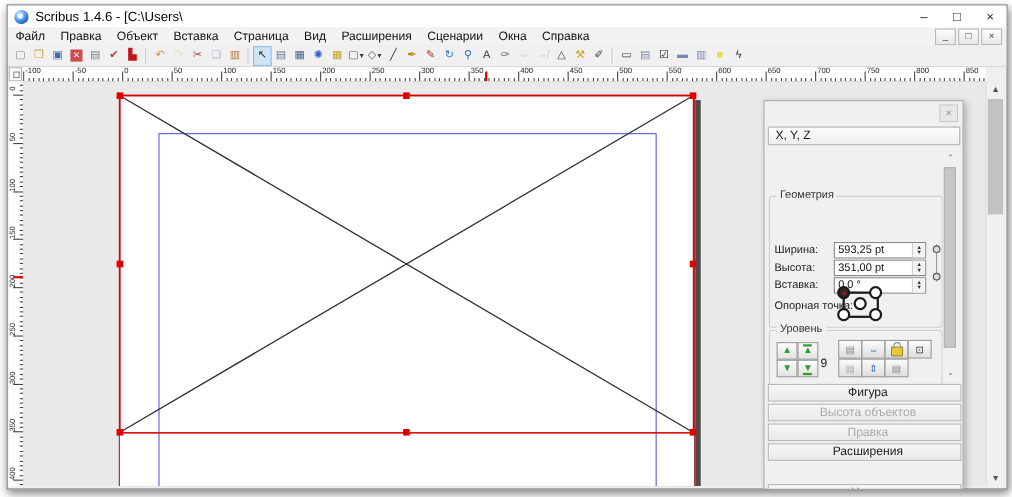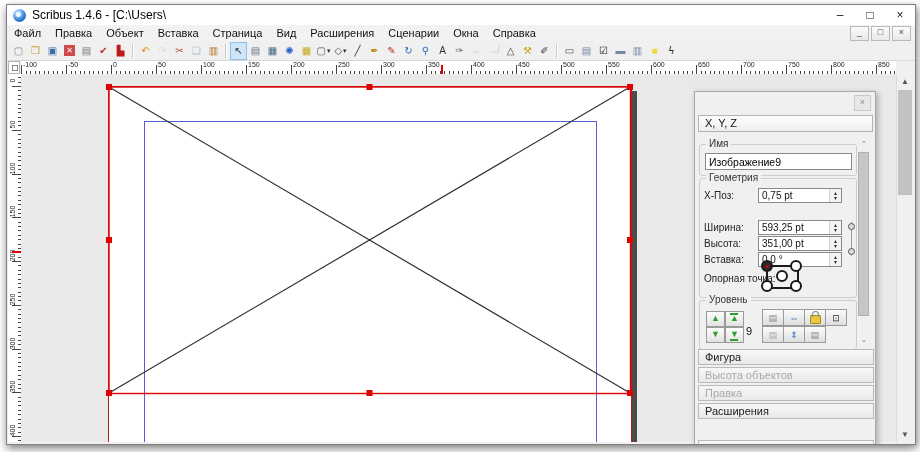--- a/index.html
+++ b/index.html
@@ -88,21 +88,21 @@
   .lv-num{position:absolute;left:46px;top:24px;font-size:11px;color:#111;}
   .opt-btn{position:absolute;width:20px;height:15px;border:1px solid #9a9a9a;background:linear-gradient(#fbfbfb,#dedede);
     display:flex;align-items:center;justify-content:center;font-size:9px;}
   .padlock{position:relative;width:9px;height:7px;background:#e8c93c;border:1px solid #a08c28;border-radius:1px;margin-top:4px;}
   .padlock::before{content:"";position:absolute;left:1px;top:-5px;width:5px;height:5px;border:1.5px solid #8a8a8a;
     border-bottom:none;border-radius:4px 4px 0 0;}
   .p-scroll{position:absolute;left:162px;top:46px;width:14px;height:208px;background:#f0f0f0;}
   .ps-arrow{position:absolute;left:0;width:100%;height:12px;font-size:7px;color:#666;text-align:center;line-height:12px;}
   .ps-thumb{position:absolute;left:1px;width:11px;background:#c6c6c6;border:1px solid #b0b0b0;box-sizing:border-box;}
   .section-hdr{position:absolute;left:3px;width:176px;height:16px;background:linear-gradient(#f7f7f7,#e9e9e9);
-    border:1px solid #b9b9b9;box-sizing:border-box;font-size:11px;line-height:14px;padding-left:6px;color:#1a1a1a;}
+    border:1px solid #b9b9b9;box-sizing:border-box;font-size:11px;line-height:14px;padding-left:6px;color:#1a1a1a;text-align:center;}
   .section-hdr.disabled{color:#aaaaaa;}
 </style>
 </head>
 <body>
 
 <div class="window">
 
   <div class="titlebar">
     <div class="app-icon"></div>
     <div class="title-text">Scribus 1.4.6 - [C:\Users\</div>
@@ -595,38 +595,24 @@
   <div class="vscroll">
     <div class="vs-arrow" style="top:0;">▲</div>
     <div class="vs-thumb" style="top:16px;height:105px;"></div>
     <div class="vs-arrow" style="bottom:0;">▼</div>
   </div>
 
   <div class="panel">
     <div class="p-close">×</div>
     <div class="p-tab">X, Y, Z</div>
 
-    <div class="groupbox g-name">
-      <div class="legend">Имя</div>
-      <input class="name-input" value="Изображение9" style="">
-    </div>
 
     <div class="groupbox g-geom">
       <div class="legend">Геометрия</div>
 
-      <div class="spin-row" style="top:9px;">
-        <span class="spin-label">X-Поз:</span>
-        <div class="spinbox">
-          <span class="spin-val">0,75 pt</span>
-          <span class="spin-arrows">
-              <span>▴</span>
-              <span>▾</span>
-            </span>
-        </div>
-      </div>
       <div class="spin-row" style="top:41px;">
         <span class="spin-label">Ширина:</span>
         <div class="spinbox">
           <span class="spin-val">593,25 pt</span>
           <span class="spin-arrows">
               <span>▴</span>
               <span>▾</span>
             </span>
         </div>
       </div>

